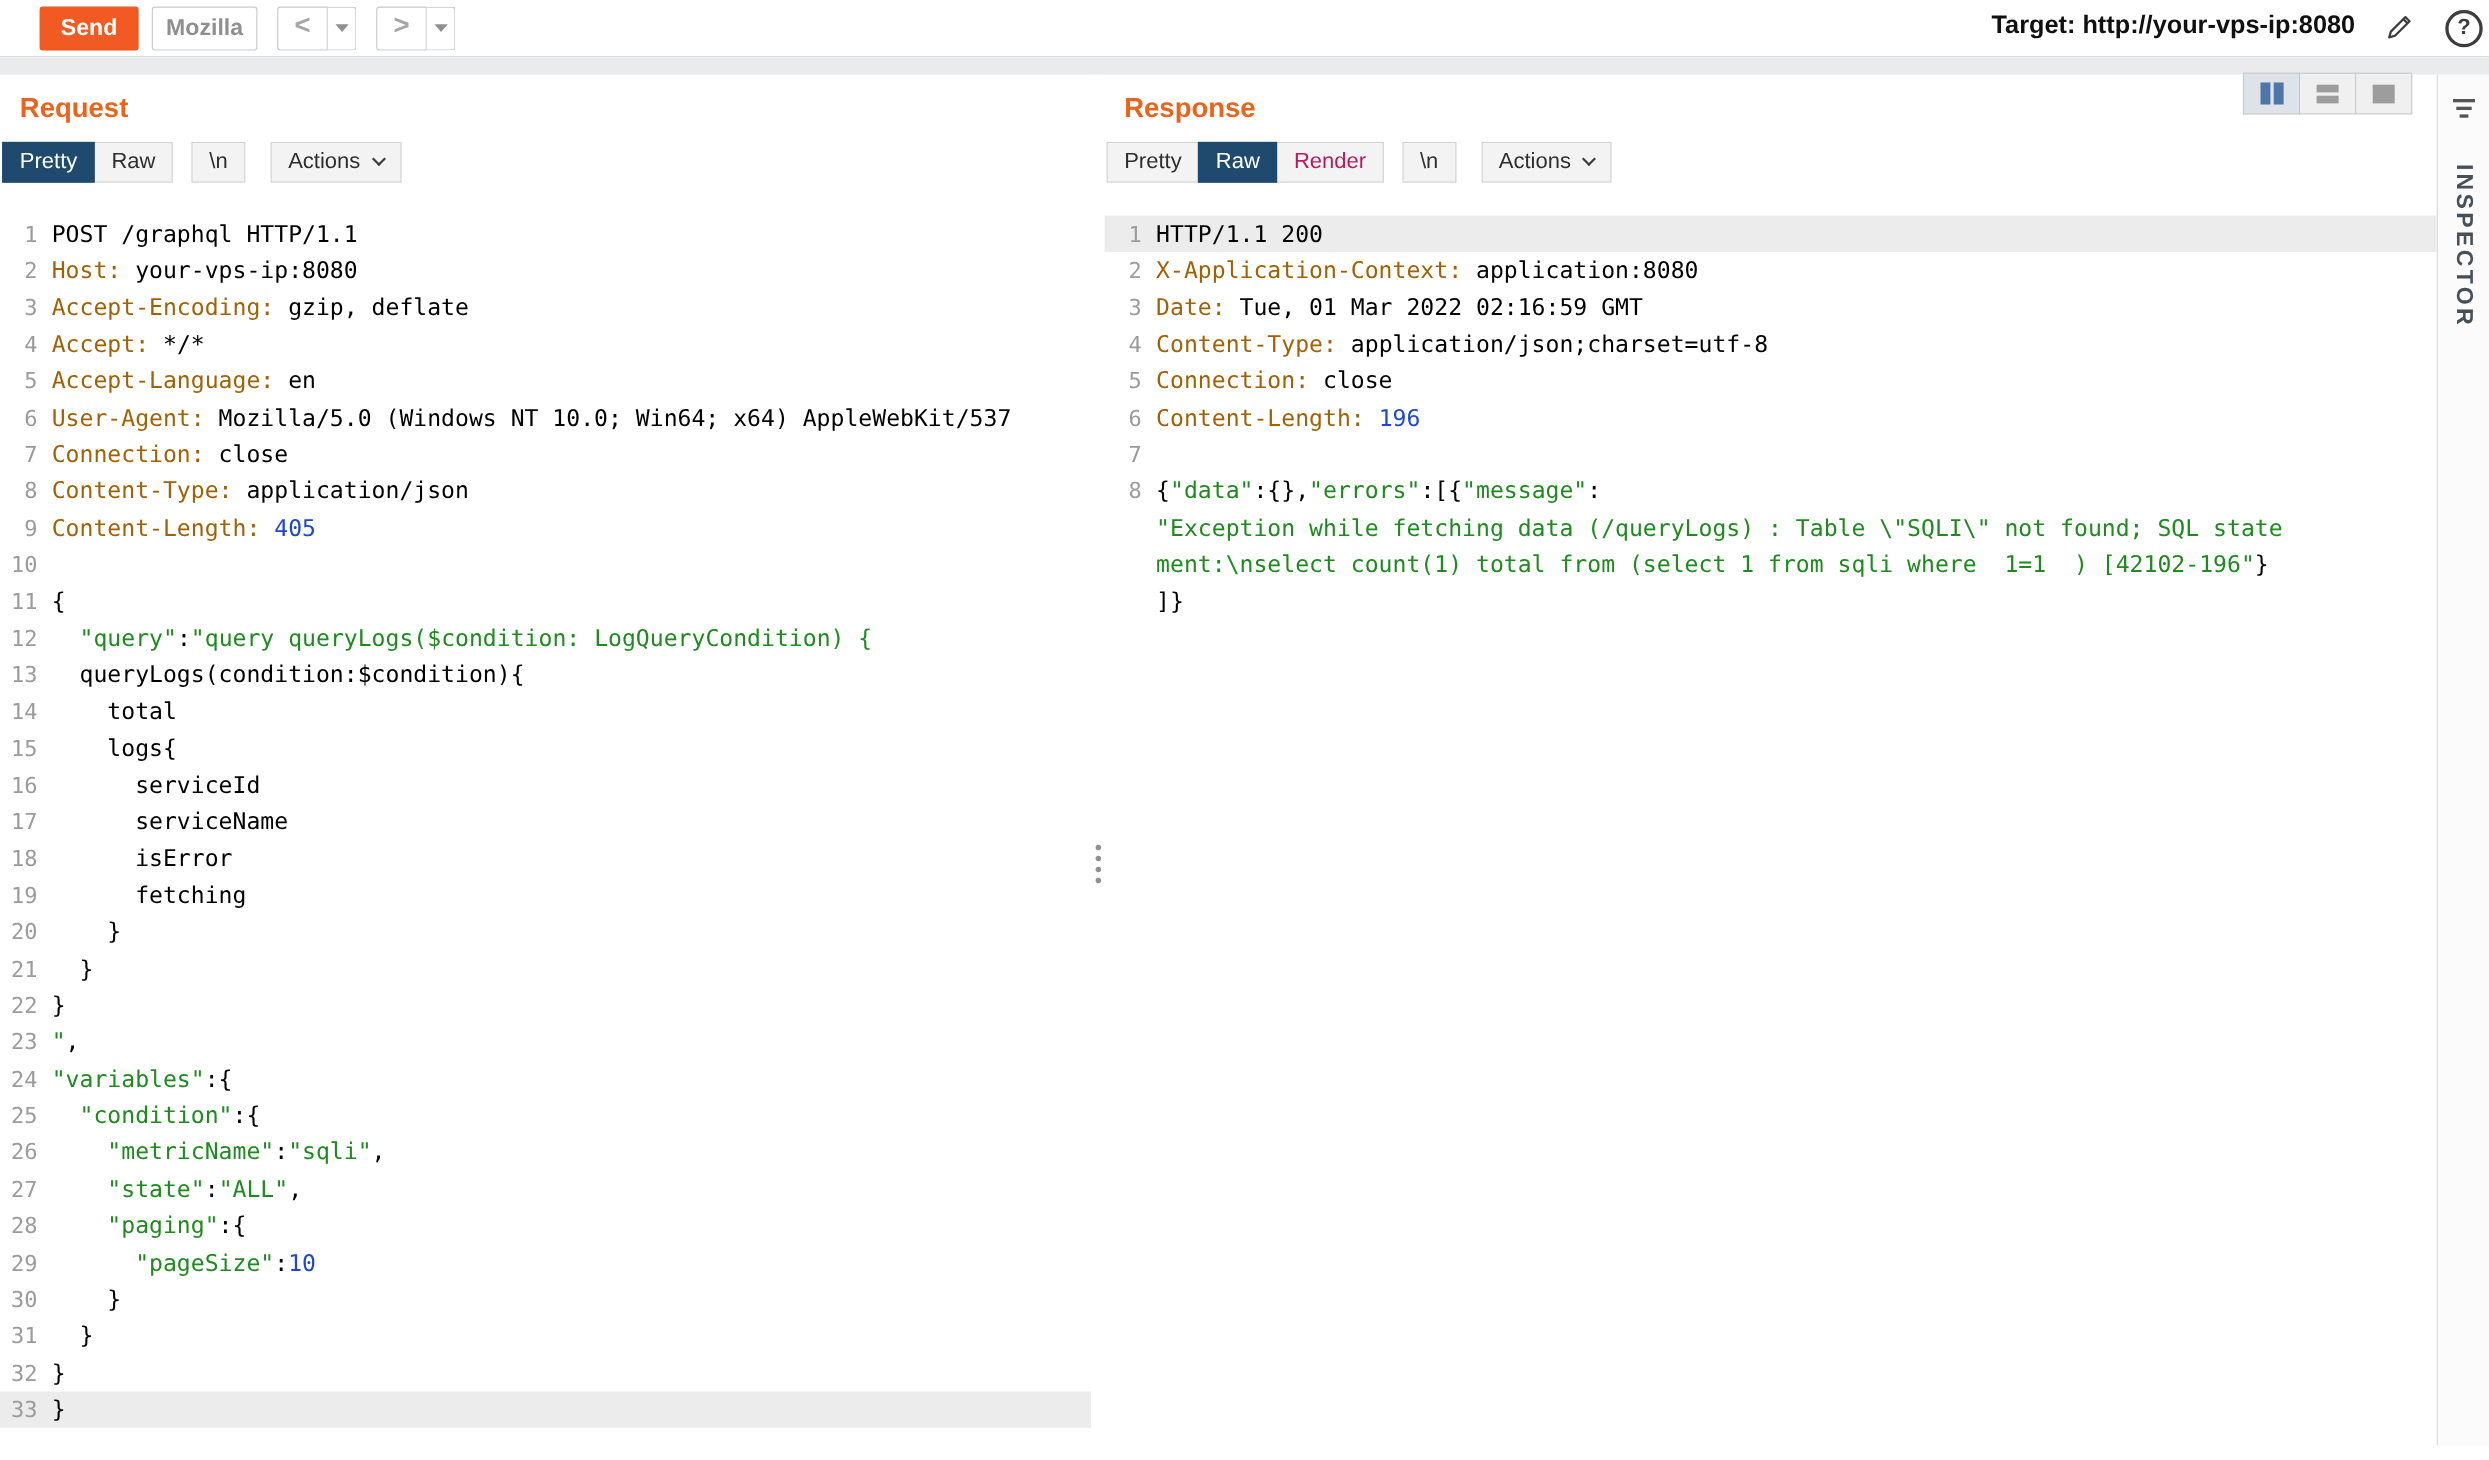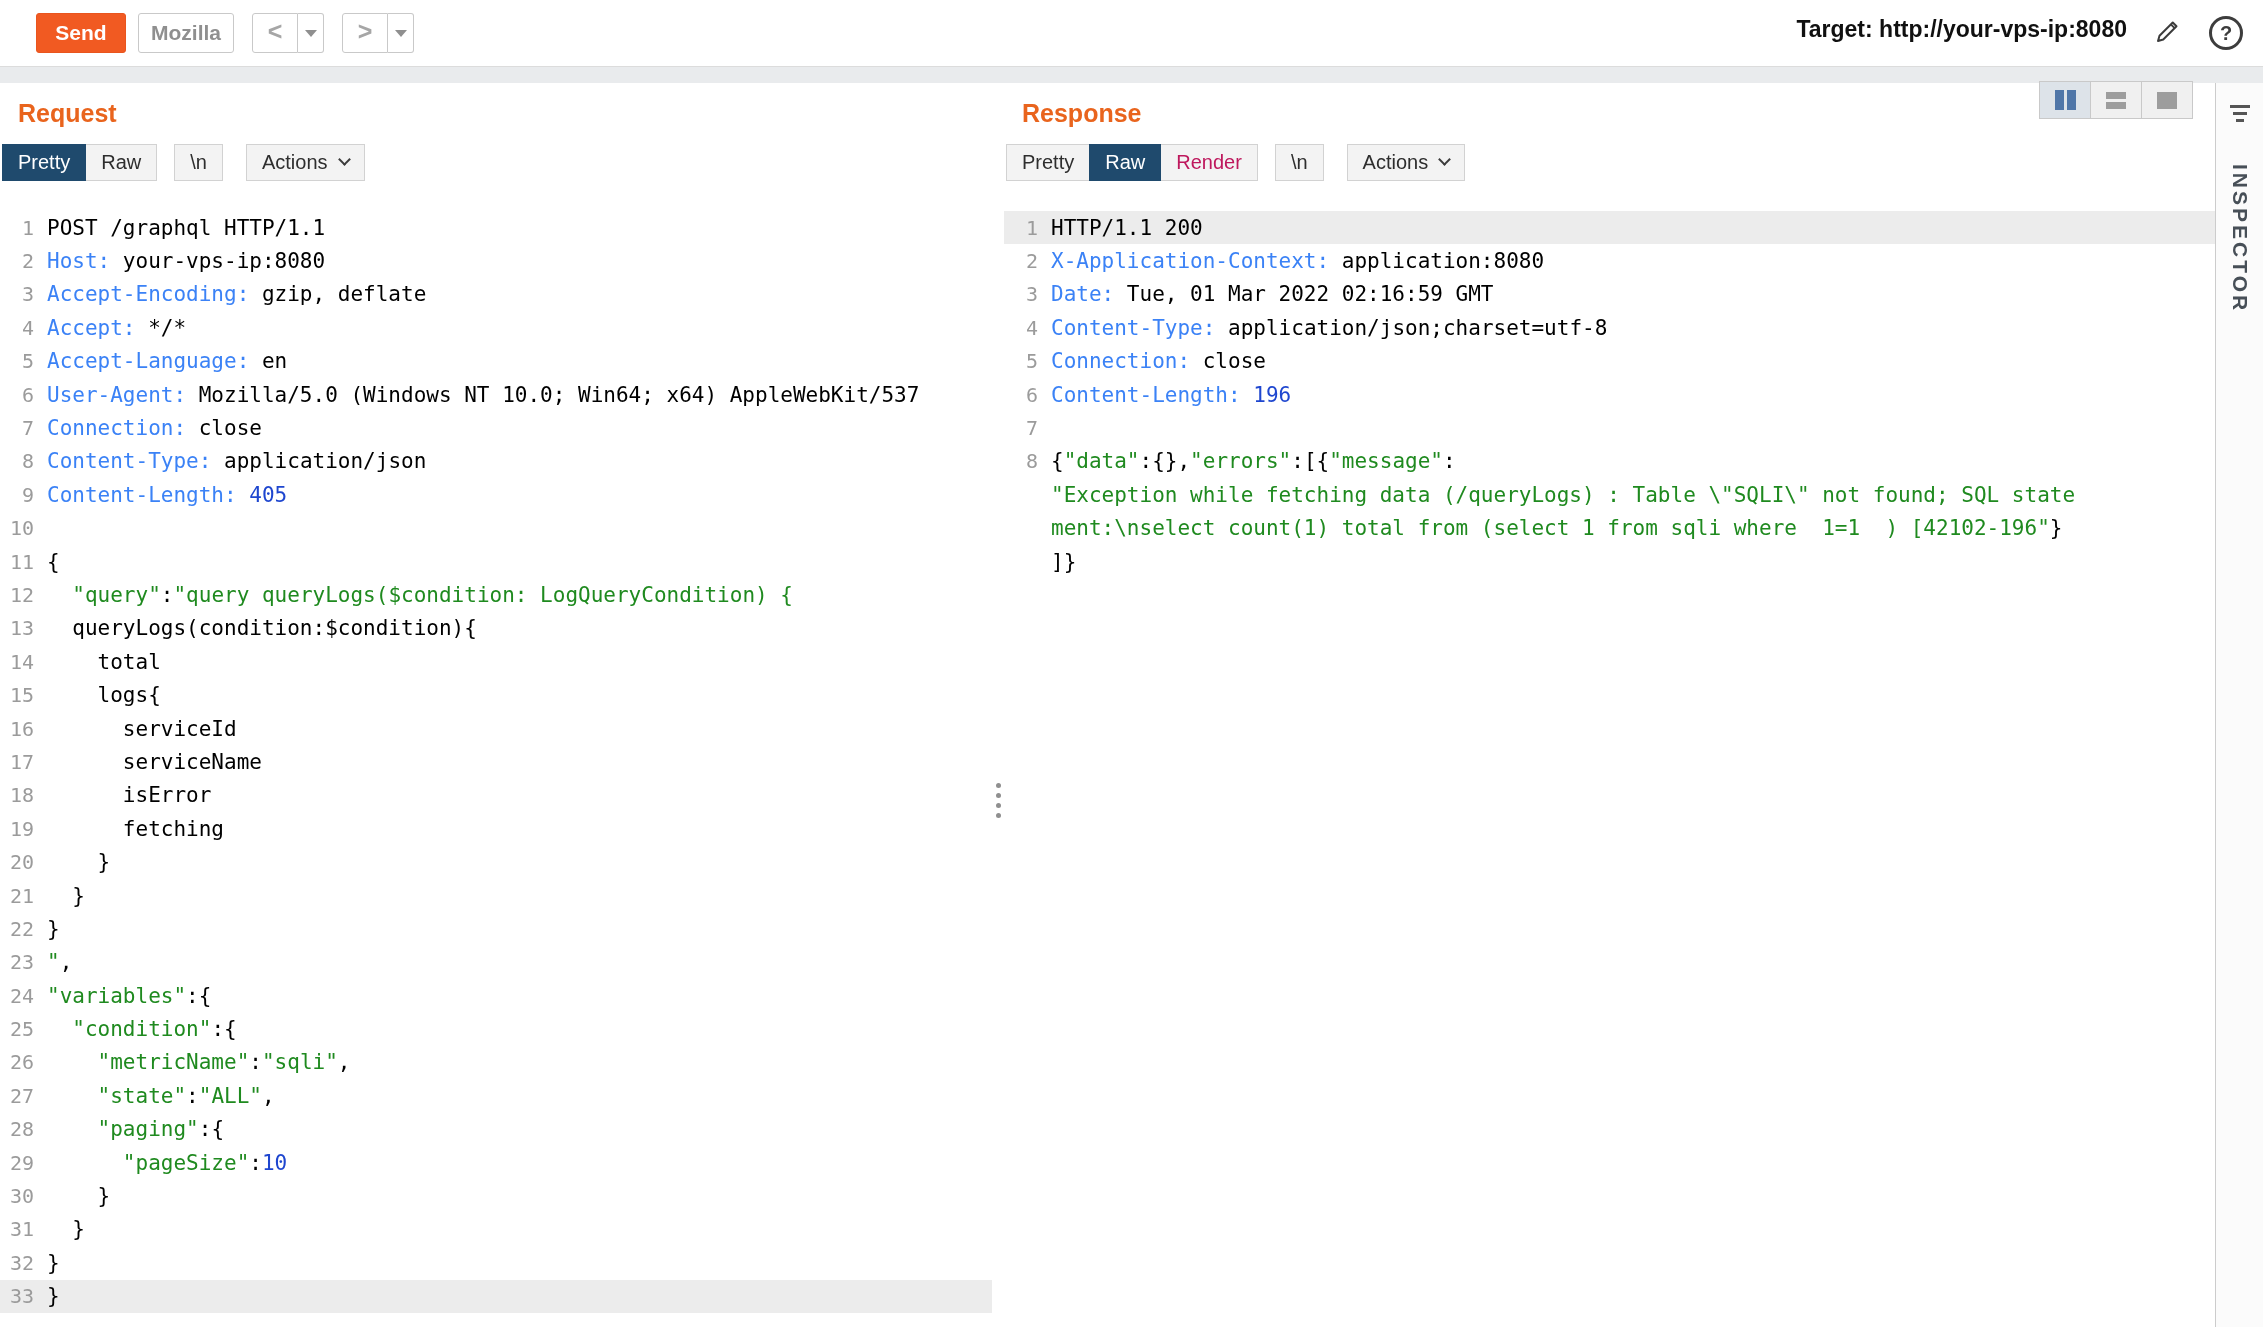--- a/index.html
+++ b/index.html
@@ -1,20 +1,20 @@
 <!DOCTYPE html>
 <html><head>
 <meta charset="utf-8">
 <style>
   *{margin:0;padding:0;box-sizing:border-box}
   html,body{width:2263px;height:1327px;overflow:hidden;background:#ffffff;font-family:"Liberation Sans",sans-serif}
   button{font-family:"Liberation Sans",sans-serif;cursor:pointer}
 
   
-  .toolbar{height:67px;display:flex;align-items:center;padding:0 20px 0 36px;background:#fff;border-bottom:1px solid #dcdcdc}
+  .toolbar{height:52px;display:flex;align-items:center;padding:0 6px 0 36px;background:#fff;border-bottom:1px solid #dcdcdc}
   .btn-send{width:90px;height:40px;background:#f15a22;border:1px solid #e9551e;border-radius:3px;color:#fff;font-size:21px;font-weight:bold}
   .btn-cancel{width:96px;height:40px;background:#fff;border:1px solid #c9c9c9;border-radius:3px;color:#8f8f8f;font-size:21px;font-weight:bold;margin-left:12px}
   .nav-group{display:flex;margin-left:18px}
   .nav-main{width:46px;height:40px;background:#fff;border:1px solid #c9c9c9;border-radius:3px 0 0 3px;color:#a6a6a6;font-size:25px;font-weight:bold;display:flex;align-items:center;justify-content:center;padding-bottom:4px}
   .nav-drop{width:26px;height:40px;background:#fff;border:1px solid #c9c9c9;border-left:none;border-radius:0 3px 3px 0;display:flex;align-items:center;justify-content:center}
   .tri{width:0;height:0;border-left:6px solid transparent;border-right:6px solid transparent;border-top:7px solid #8f8f8f}
   .target-area{margin-left:auto;display:flex;align-items:flex-start;gap:26px}
   .target-text{font-size:23px;font-weight:bold;color:#101010;white-space:nowrap}
   .icon-btn{background:none;border:none;display:flex;align-items:center;justify-content:center}
   .help-circle{width:34px;height:34px;border:3px solid #3d3d3d;border-radius:50%;color:#3d3d3d;font-size:20px;font-weight:bold;display:flex;align-items:center;justify-content:center}
@@ -54,21 +54,21 @@
   .ic-rows i{width:20px;height:7px;background:#9d9d9d;display:block}
   .ic-single{width:20px;height:17px;background:#9d9d9d;display:block}
 
   
   .editor{flex:1;padding-top:30px;font-family:"DejaVu Sans Mono","Liberation Mono",monospace;font-size:21px;overflow:hidden}
   .line{display:flex;height:33.4px;align-items:center}
   .line.hl{background:#ececec}
   .ln{width:34px;flex:none;text-align:right;color:#9b9b9b;font-size:20px}
   .code{white-space:pre;padding-left:13px}
   .c-p{color:#000000}
-  .c-h{color:#3b82f6}
+  .c-h{color:#a16207}
   .c-s{color:#1f8a1f}
   .c-n{color:#1e46cf}
 
   
   .inspector{width:48px;flex:none;border-left:1px solid #cccccc;background:#fbfbfb;display:flex;flex-direction:column;align-items:center}
   .insp-icon{margin-top:22px;display:flex;flex-direction:column;gap:4px;align-items:center;background:none;border:none}
   .insp-icon i{display:block;height:3px;background:#555}
   .insp-icon i:nth-child(1){width:20px}
   .insp-icon i:nth-child(2){width:14px}
   .insp-icon i:nth-child(3){width:8px}

